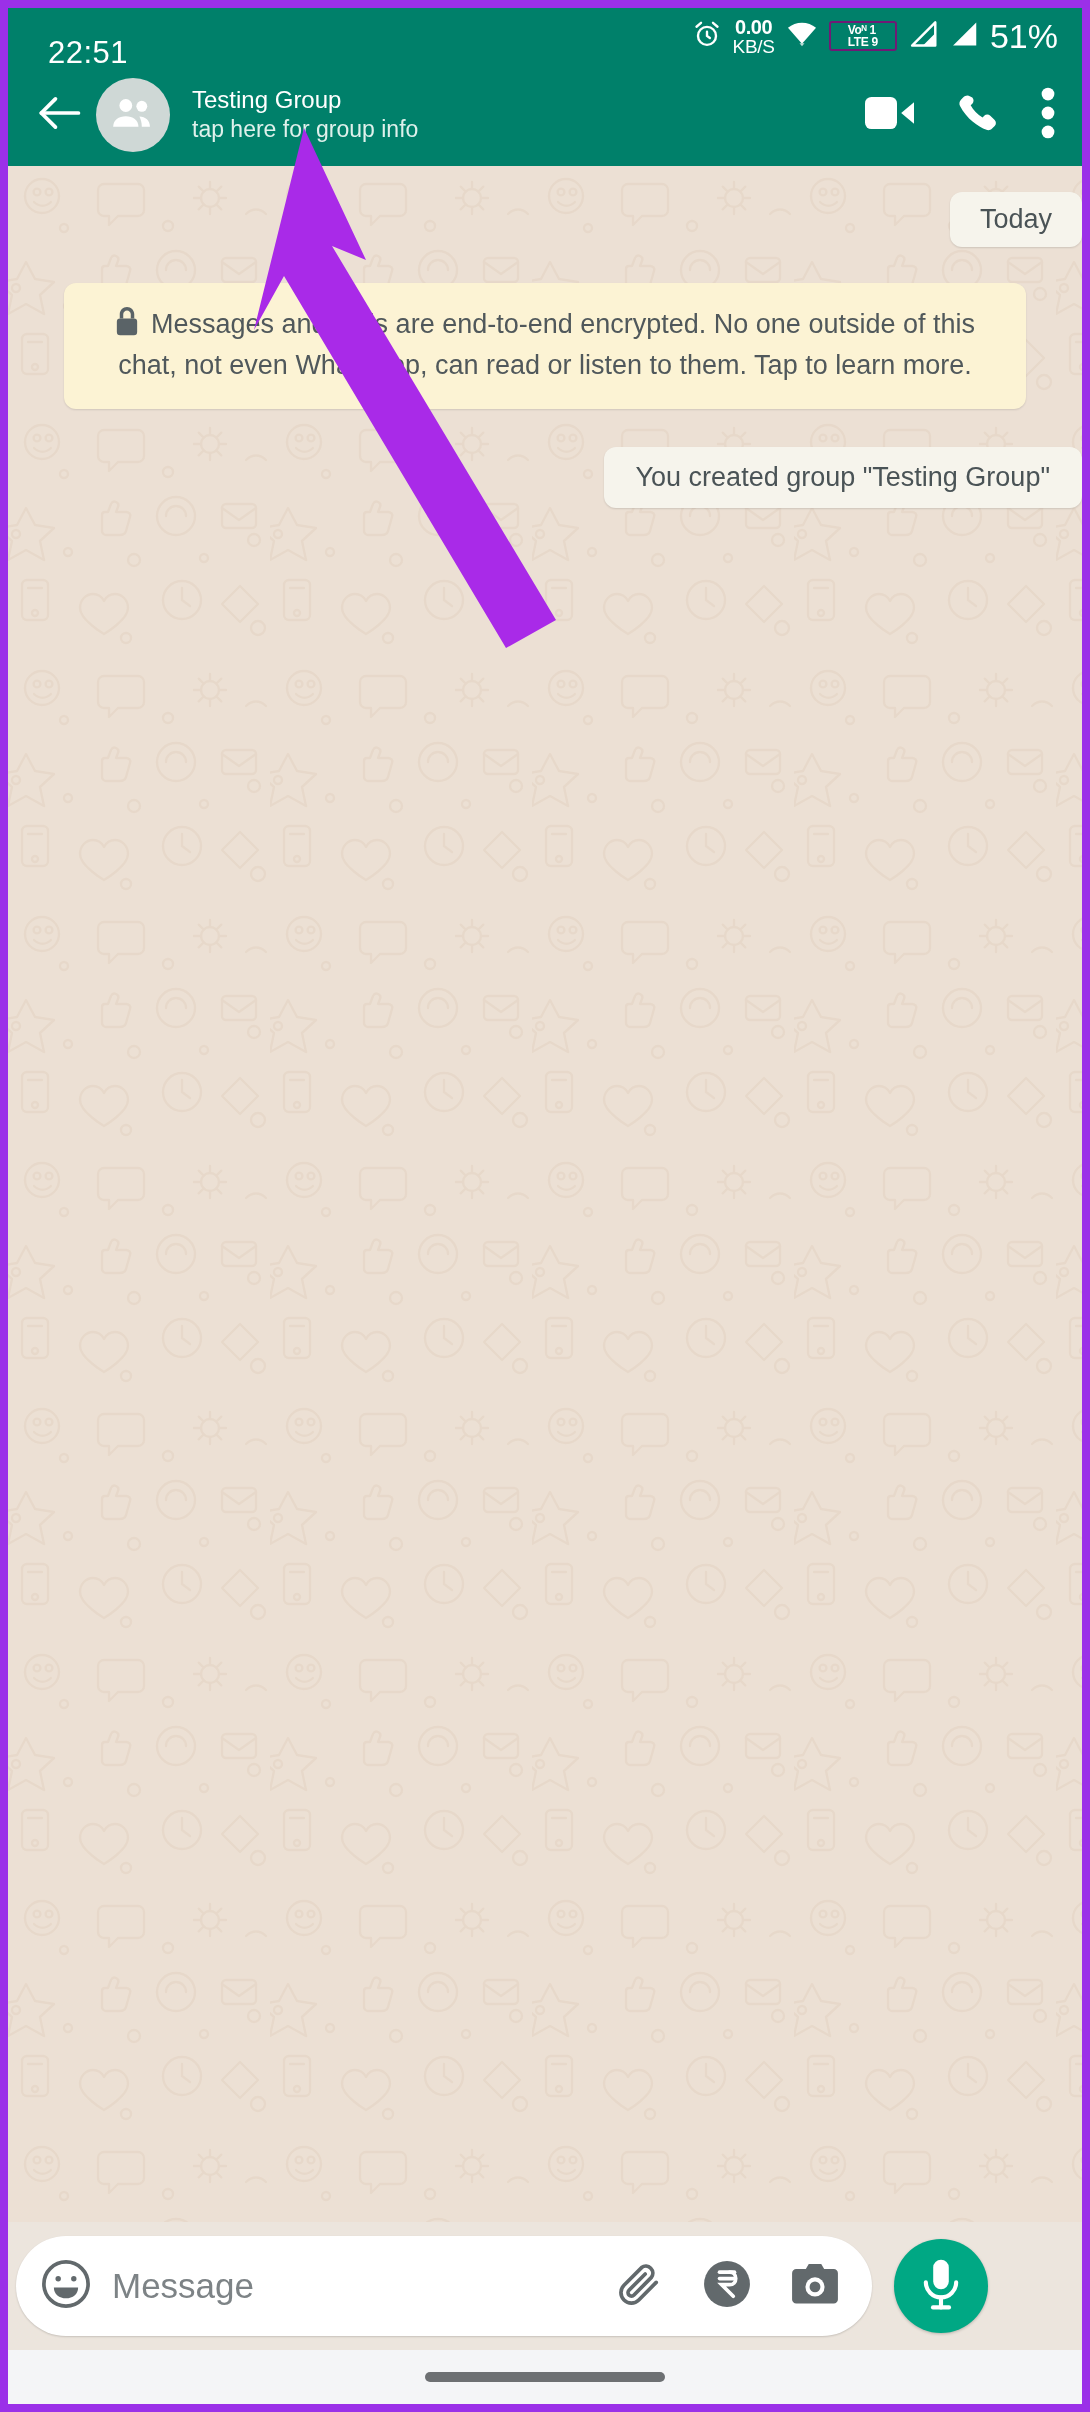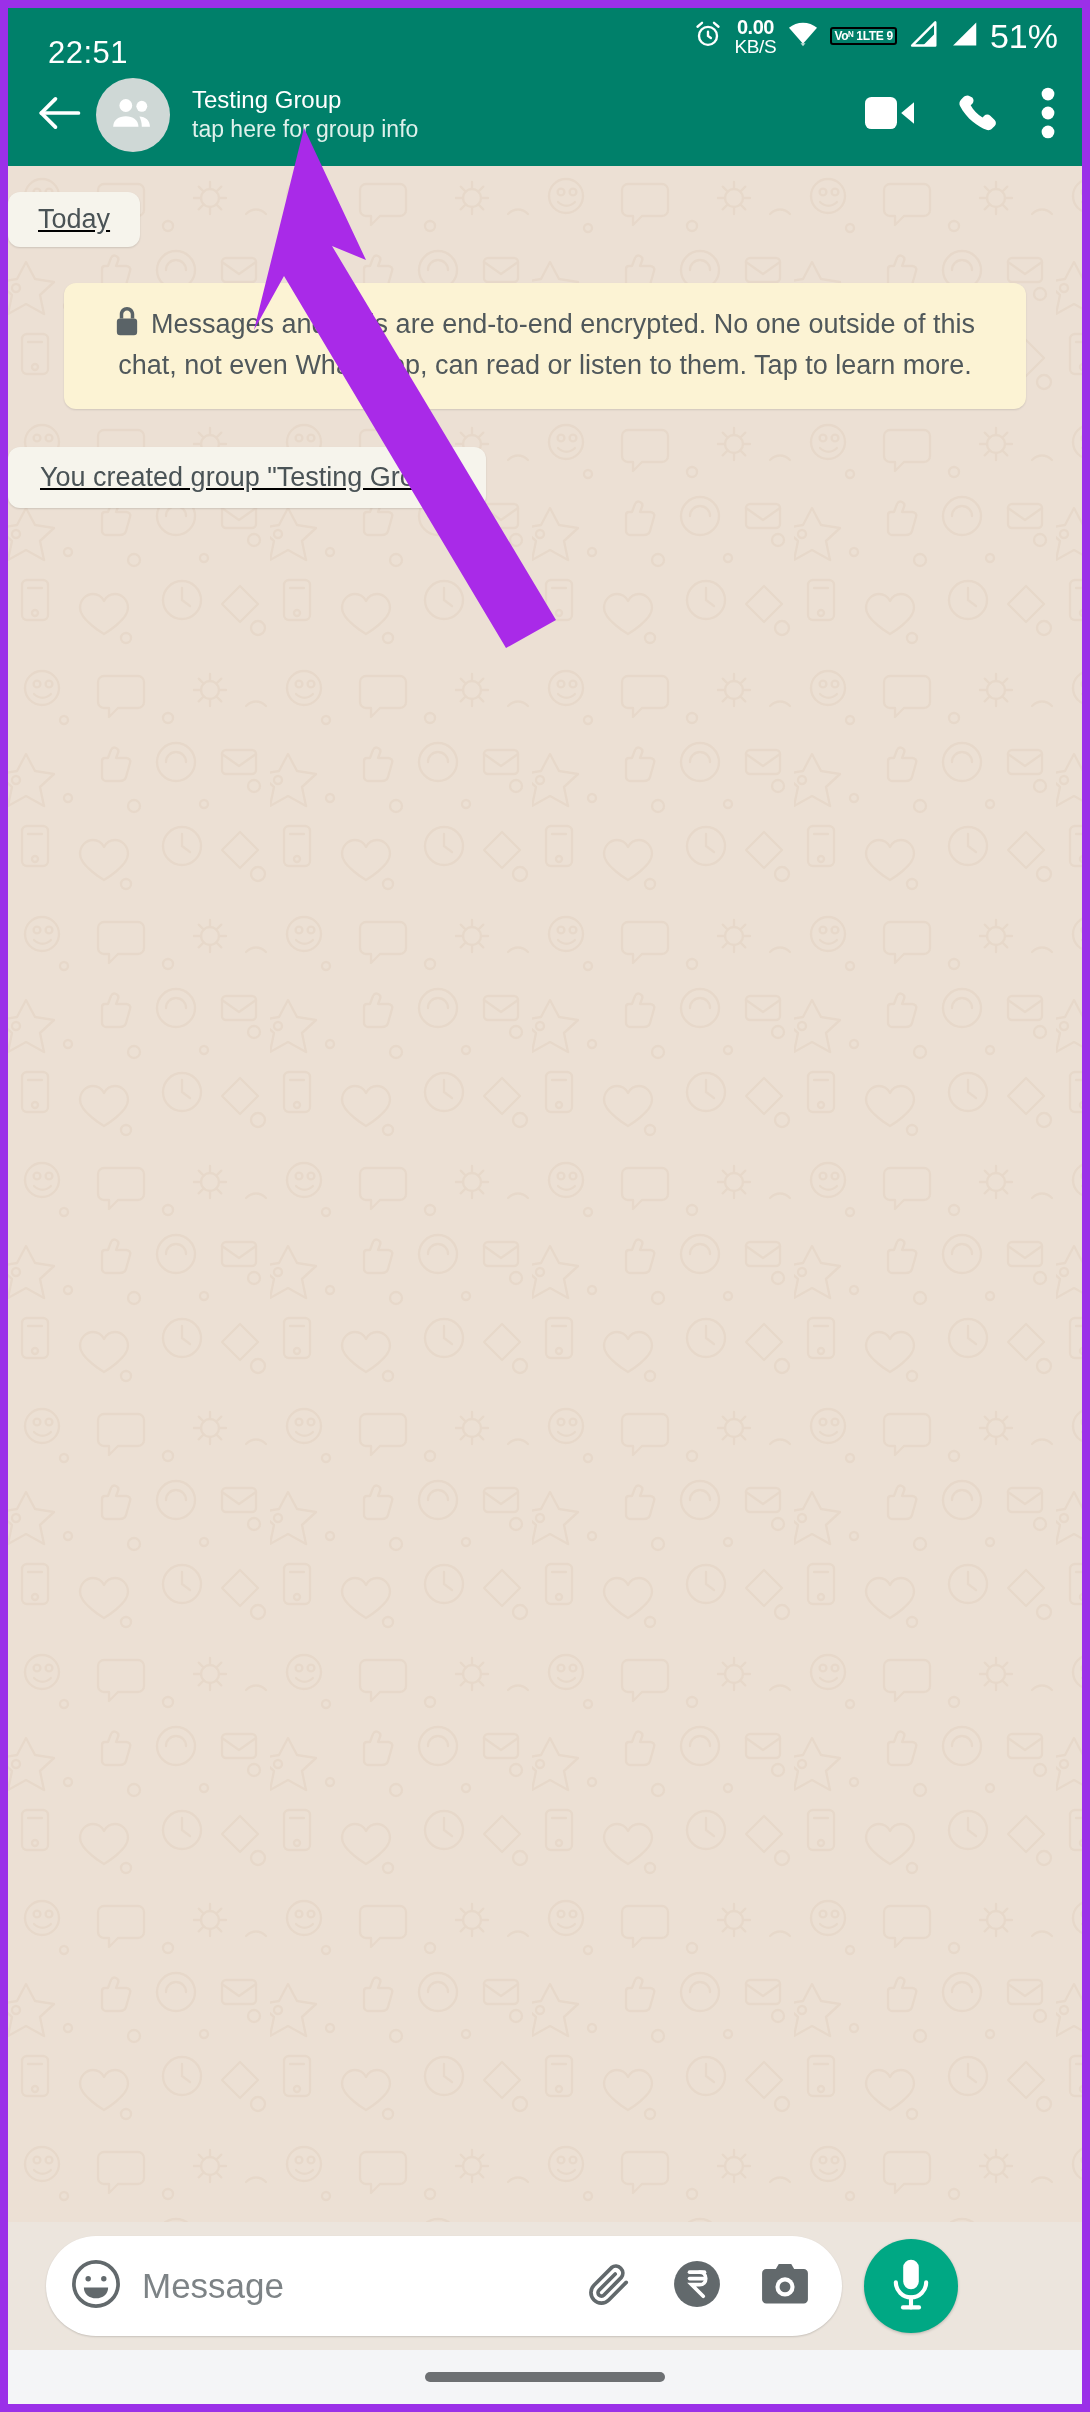--- a/index.html
+++ b/index.html
@@ -23,22 +23,22 @@
     padding:0 24px 0 40px;
     color:#ffffff;
   }
   #clock { font-size:31px; font-weight:400; letter-spacing:.5px;margin-top:34px; }
   #status-right { margin-left:auto; display:flex; align-items:center; gap:11px; }
   .sb-ico { display:block; }
   #netspeed { display:flex; flex-direction:column; align-items:center; line-height:1; }
   #netspeed .n { font-size:20px; font-weight:700; letter-spacing:-.5px; }
   #netspeed .u { font-size:19px; font-weight:400; letter-spacing:-.3px; }
   #volte-box {
-    border:2px solid #000000; border-radius:3px; padding:1px 2px;
-    display:flex; line-height:1;
+    border:2px solid #701a75; border-radius:3px; padding:1px 17px;
+    display:flex; flex-direction:column; line-height:1;
   }
   #volte-box span { font-size:12px; font-weight:700; letter-spacing:-.3px; white-space:nowrap; }
   #battery { font-size:34px; font-weight:500; margin-left:0; }
   
   #appbar {
     position:absolute; left:0; top:56px; width:1074px; height:102px;
     background:#00806a;
     display:flex; align-items:center;
     padding:0 26px 0 18px;
   }
@@ -55,21 +55,21 @@
   #appbar-actions { display:flex; align-items:center; gap:40px; flex:none; margin-left:10px; }
   .appbar-ico { display:flex; align-items:center; justify-content:center; }
   
   #chatbody {
     position:absolute; left:0; top:158px; width:1074px; height:2056px;
     background:#ece0d4;
     overflow:hidden;
   }
   #wallpaper { position:absolute; inset:0; opacity:.55; }
   #msgs { position:relative; padding-top:26px; }
-  .center-row { display:flex; justify-content:flex-start;text-decoration:underline; }
+  .center-row { display:flex; justify-content:flex-end; }
   #date-pill {
     background:#f6f4ec; border-radius:12px;
     padding:12px 30px; font-size:27px; color:#4a5356;
     box-shadow:0 1px 2px rgba(0,0,0,.13);
   }
   #encryption-notice {
     margin:36px 56px 0 56px;
     background:#fcf3d4; border-radius:12px;
     padding:22px 30px 24px 30px;
     box-shadow:0 1px 2px rgba(0,0,0,.12);
@@ -79,21 +79,21 @@
   #lock-icon { display:inline-block; vertical-align:-3px; margin-right:12px; }
   #system-msg {
     margin-top:38px;
     background:#f6f4ec; border-radius:12px;
     padding:15px 32px; font-size:27px; color:#4a5356;
     box-shadow:0 1px 2px rgba(0,0,0,.13);
   }
   
   #inputbar {
     position:absolute; left:0; top:2214px; width:988px; height:128px;
-    display:flex; align-items:center; padding:0 38px;
+    display:flex; align-items:center; padding:0 8px;
   }
   #composer {
     flex:1; height:100px; background:#ffffff; border-radius:50px;
     display:flex; align-items:center; padding:0 26px 0 24px;
     box-shadow:0 1px 2px rgba(0,0,0,.16);
   }
   #emoji-btn { flex:none; display:flex; align-items:center; justify-content:center; }
   #msg-placeholder {
     flex:1; margin-left:20px; font-size:35px; color:#7d8386; font-weight:400;
   }

